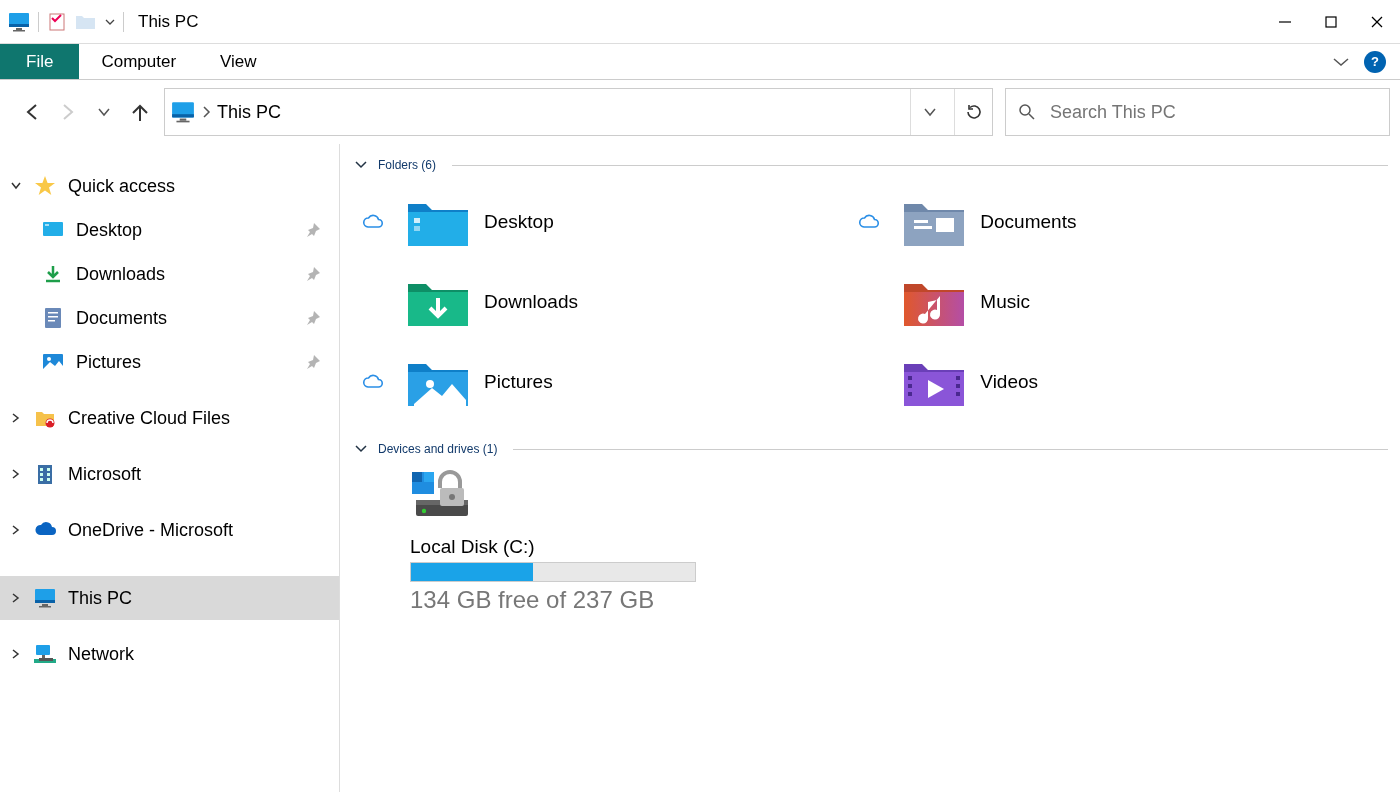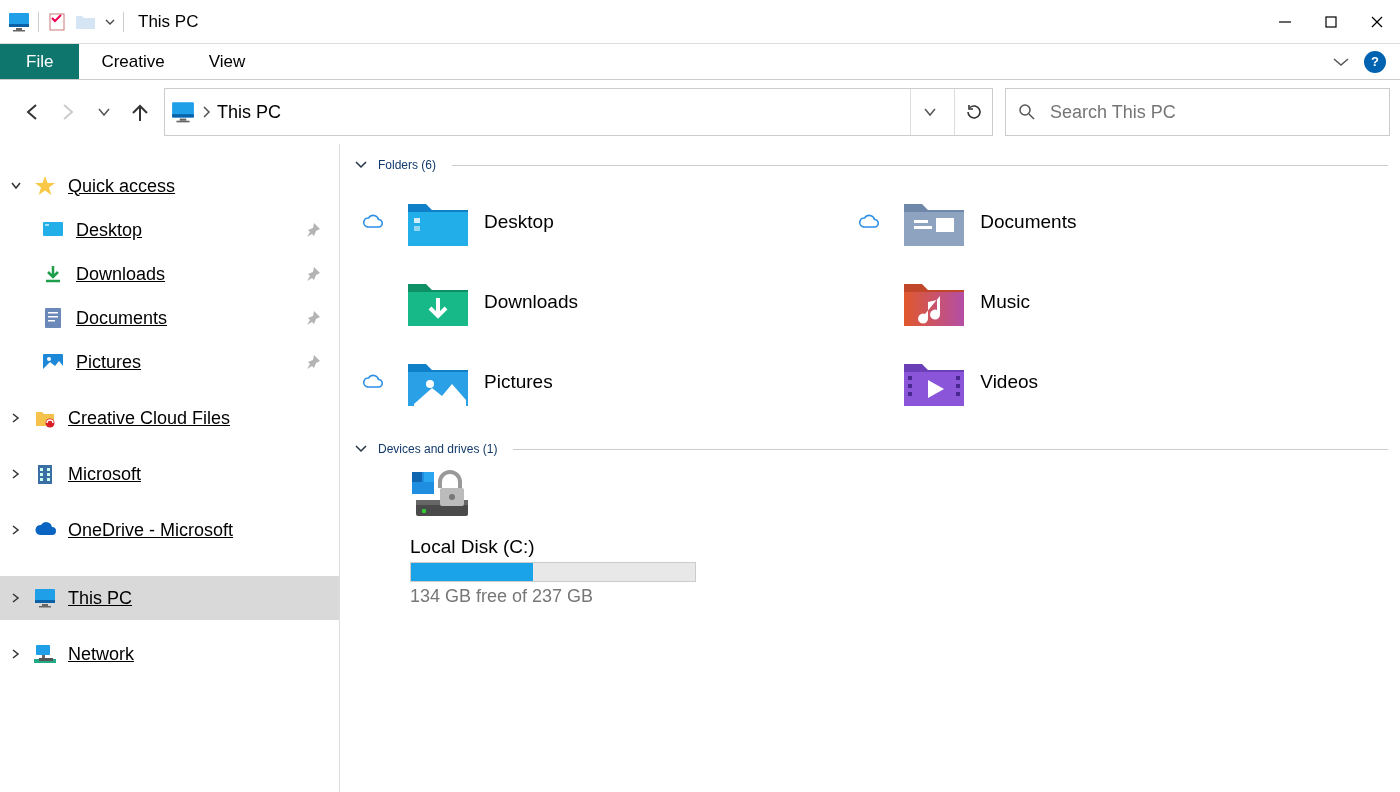--- a/index.html
+++ b/index.html
@@ -33,21 +33,21 @@
 .addr-seg { display: flex; align-items: center; gap: 6px; font-size: 18px; }
 .addr-drop, .addr-refresh { width: 38px; height: 100%; display: flex; align-items: center; justify-content: center; border-left: 1px solid #ddd; }
 .search-box { width: 385px; height: 48px; border: 1px solid #ccc; display: flex; align-items: center; padding: 0 12px; gap: 14px; }
 .search-box input { border: none; outline: none; font-size: 18px; flex: 1; color: #555; }
 
 
 .body { display: flex; height: calc(792px - 44px - 36px - 64px); }
 
 
 .sidebar { width: 340px; border-right: 1px solid #ddd; padding-top: 20px; font-size: 18px; }
-.side-item { height: 44px; display: flex; align-items: center; padding-right: 18px; text-decoration: underline; }
+.side-item { height: 44px; display: flex; align-items: center; padding-right: 18px; }
 .side-item .expander { width: 32px; display: flex; align-items: center; justify-content: center; }
 .side-item .ic { width: 26px; height: 26px; margin-right: 10px; display: flex; align-items: center; justify-content: center; }
 .side-item.indent1 { padding-left: 40px; }
 .side-item .pin { margin-left: auto; opacity: 0.55; }
 .side-item.selected { background: #d9d9d9; }
 .side-spacer { height: 12px; }
 
 
 .content { flex: 1; padding: 14px 12px 0 14px; font-size: 18px; }
 .group-header { display: flex; align-items: center; gap: 10px; color: #123a6b; font-size: 12px; margin-bottom: 10px; }
@@ -56,21 +56,21 @@
 .folder-item { width: 48%; height: 80px; display: flex; align-items: center; gap: 14px; }
 .cloud-slot { width: 38px; display: flex; justify-content: center; }
 .bigicon { width: 64px; height: 56px; display: flex; align-items: center; justify-content: center; }
 .folder-label { font-size: 19px; }
 
 .drive-row { display: flex; align-items: flex-start; gap: 14px; padding-left: 56px; flex-direction: column; }
 .drive-icon { width: 64px; height: 56px; }
 .drive-info { display: flex; flex-direction: column; gap: 4px; }
 .drive-info .bar { width: 286px; height: 20px; background: #e8e8e8; border: 1px solid #ccc; position: relative; }
 .drive-info .bar .fill { position: absolute; left: 0; top: 0; bottom: 0; background: #1aa3e8; }
-.drive-sub { color: #777; font-size: 18px; }
+.drive-sub { color: #777; font-size: 24px; }
 
 svg { display: block; }
 </style>
 </head>
 <body>
 
 <div class="titlebar">
   <div class="titlebar-left">
     <span class="ic">
       <svg width="22" height="22" viewBox="0 0 22 22">
@@ -116,21 +116,21 @@
       <svg viewBox="0 0 14 14">
           <line x1="2" y1="2" x2="12" y2="12" stroke="#000" stroke-width="1.2"></line>
           <line x1="12" y1="2" x2="2" y2="12" stroke="#000" stroke-width="1.2"></line>
         </svg>
     </div>
   </div>
 </div>
 
 <div class="ribbon">
   <div class="ribbon-file">File</div>
-  <div class="ribbon-tab">Creative</div>
+  <div class="ribbon-tab">Computer</div>
   <div class="ribbon-tab">View</div>
   <div class="ribbon-spacer"></div>
   <div class="ribbon-right">
     <span>
       <svg width="18" height="12" viewBox="0 0 18 12">
           <path d="M2 3 L9 9 L16 3" fill="none" stroke="#555" stroke-width="1.5"></path>
         </svg>
     </span>
     <span class="help-badge">?</span>
   </div>

